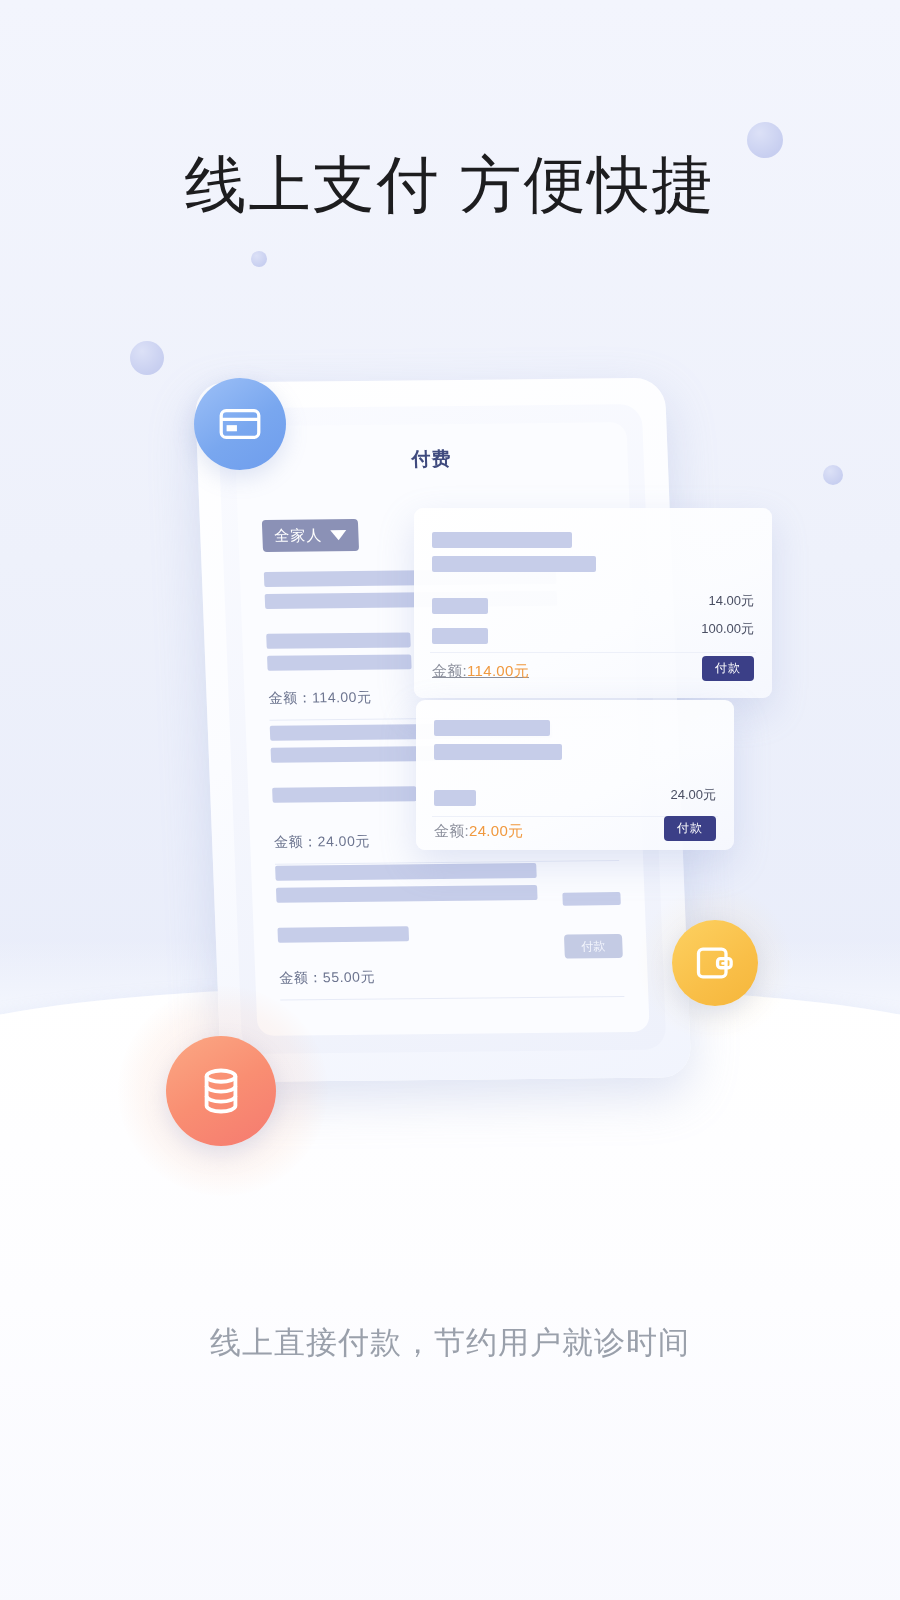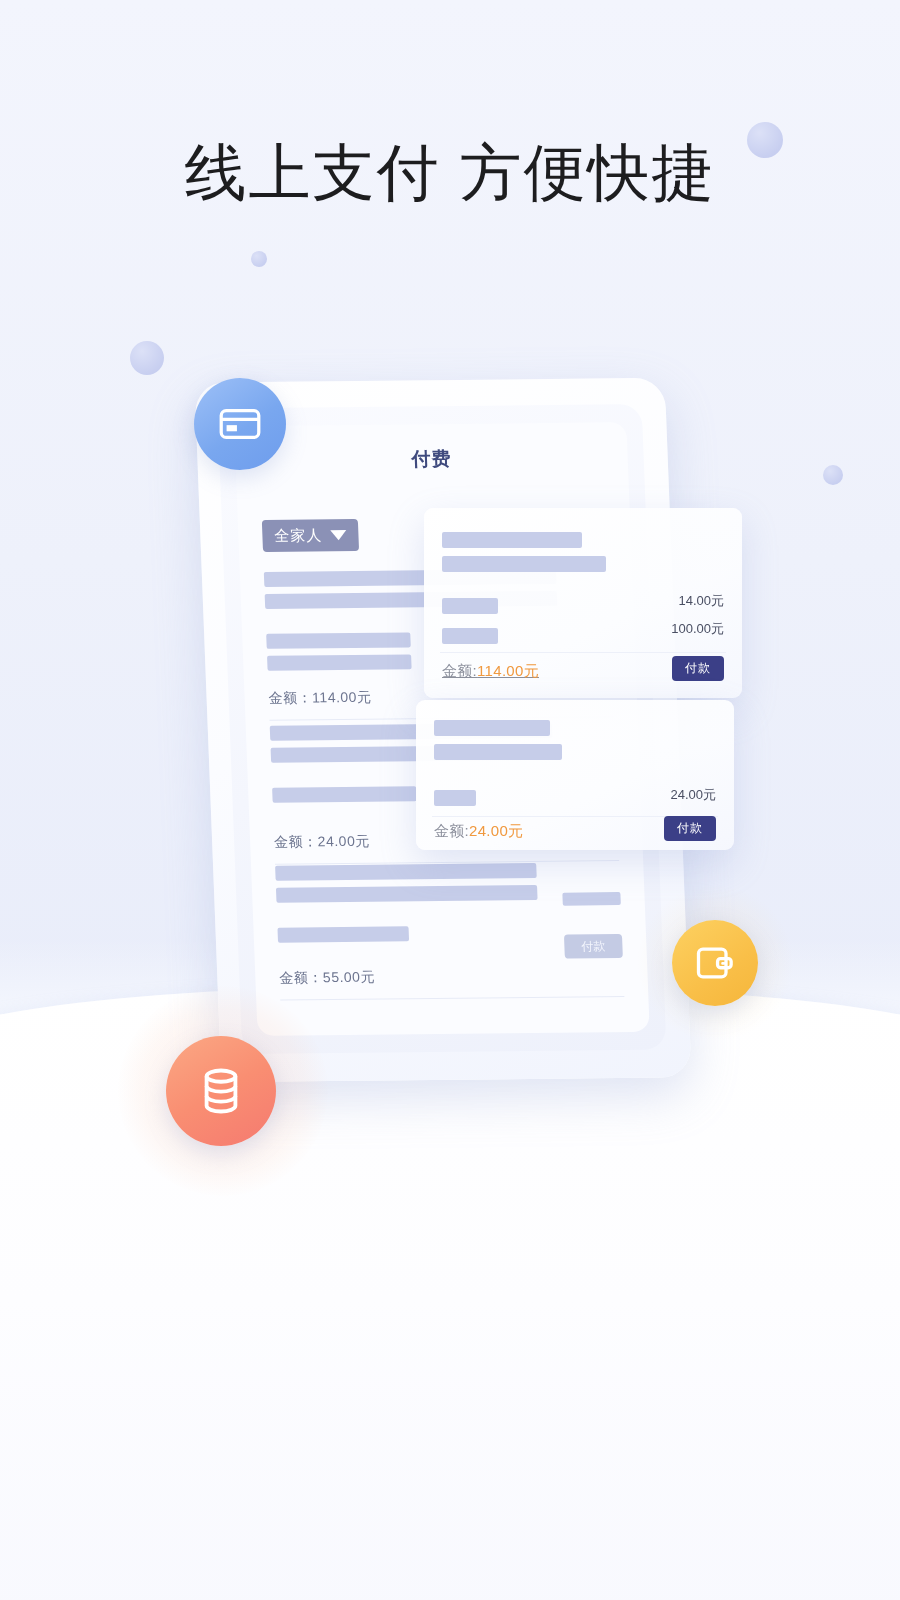--- a/index.html
+++ b/index.html
@@ -34,21 +34,21 @@
     top: 940px;
     width: 900px;
     height: 120px;
     background: linear-gradient(180deg, rgba(233,238,250,0) 0%, rgba(248,250,255,0.85) 70%, rgba(255,255,255,0.95) 100%);
     pointer-events: none;
   }
   
   .title {
     position: absolute;
     left: 0;
-    top: 136px;
+    top: 148px;
     width: 900px;
     text-align: center;
     font-size: 62px;
     line-height: 1.2;
     letter-spacing: 2px;
     color: #1d1d1f;
     font-weight: 500;
   }
   .caption {
     position: absolute;
@@ -175,21 +175,21 @@
     border-radius: 2px;
     background: #c6cde9;
   }
   
   .fcard {
     position: absolute;
     background: linear-gradient(155deg, rgba(255,255,255,0.97) 0%, rgba(252,253,255,0.95) 60%, rgba(246,248,254,0.93) 100%);
     border-radius: 9px;
     box-shadow: 0 14px 36px rgba(140,155,210,0.24);
   }
-  .fc1 { left: 424px; top: 508px; width: 318px; height: 190px; }
+  .fc1 { left: 414px; top: 508px; width: 318px; height: 190px; padding-left: 40px; }
   .fc2 { left: 416px; top: 700px; width: 318px; height: 150px; }
   .fc-bar { position: absolute; background: #c6cde9; border-radius: 2px; height: 16px; }
   .fc-amt {
     position: absolute;
     font-size: 15px;
     color: #8b8f9c;
     letter-spacing: .3px;
     white-space: nowrap;
   }
   .fc-amt b { color: #f0993f; font-weight: 400; }
@@ -366,14 +366,15 @@
   <div class="badge-glow"></div>
   <div class="badge badge-db">
     <svg width="54" height="54" viewBox="0 0 24 24">
       <ellipse cx="12" cy="5.4" rx="6.4" ry="2.5" fill="none" stroke="#ffffff" stroke-width="1.7"></ellipse>
       <path d="M5.6 5.4 v13.2 c0 1.4 2.9 2.5 6.4 2.5 s6.4-1.1 6.4-2.5 V5.4" fill="none" stroke="#ffffff" stroke-width="1.7"></path>
       <path d="M5.6 9.8 c0 1.4 2.9 2.5 6.4 2.5 s6.4-1.1 6.4-2.5" fill="none" stroke="#ffffff" stroke-width="1.7"></path>
       <path d="M5.6 14.2 c0 1.4 2.9 2.5 6.4 2.5 s6.4-1.1 6.4-2.5" fill="none" stroke="#ffffff" stroke-width="1.7"></path>
     </svg>
   </div>
 
+  <div class="caption">线上直接付款，节约用户就诊时间</div>
 
 </div>
 
 </body></html>

